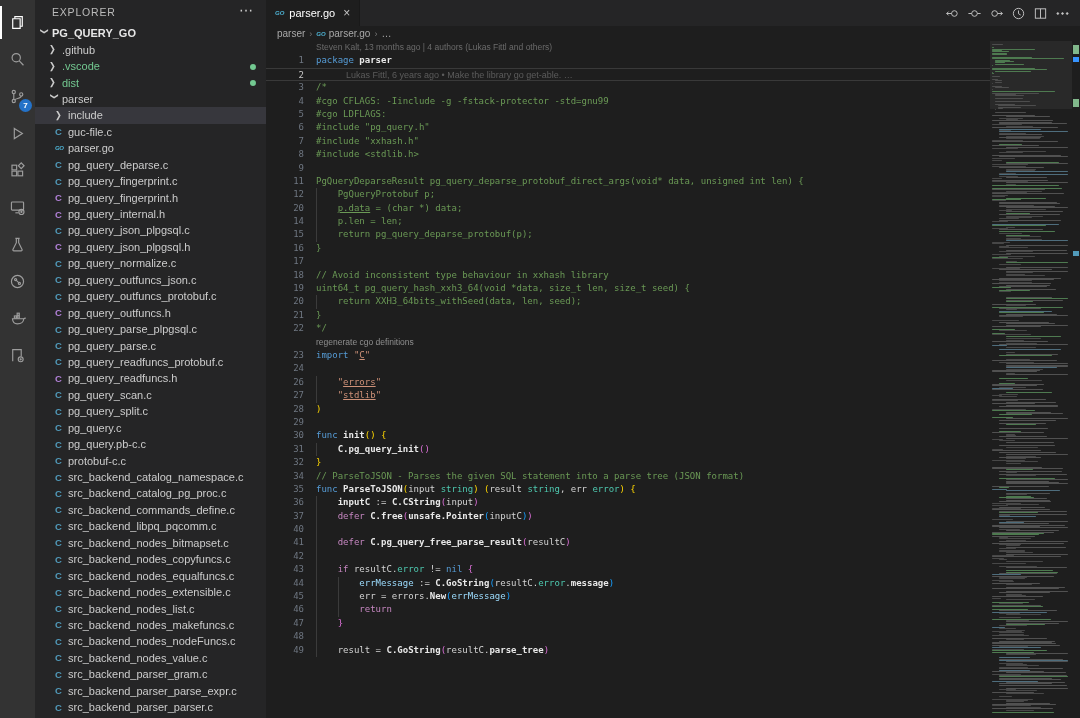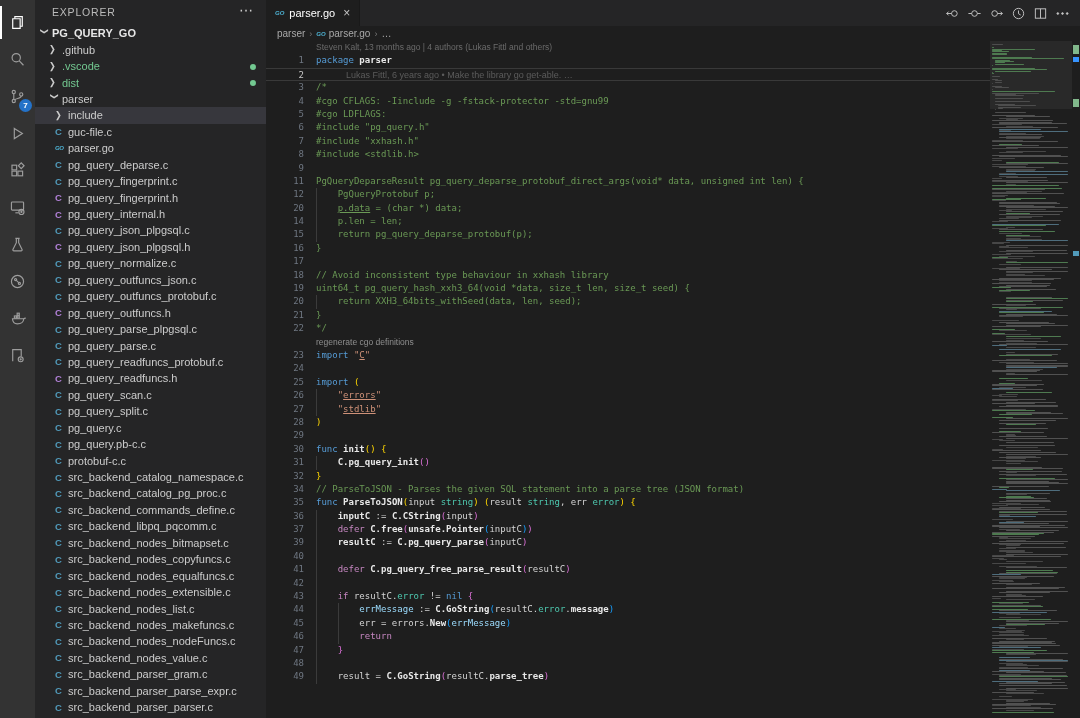--- a/index.html
+++ b/index.html
@@ -523,24 +523,20 @@
           <div class="lens-row lens">regenerate cgo definitions</div>
           <div class="crow">
             <span class="lnum">23</span>
             <span class="lcontent"><span class="tok-kw">import</span><span class="tok-pl"> </span><span class="tok-str">"</span><span class="tok-stru">C</span><span class="tok-str">"</span></span>
           </div>
           <div class="crow">
             <span class="lnum">24</span>
             <span class="lcontent"></span>
           </div>
           <div class="crow">
-            <span class="lnum">25</span>
-            <span class="lcontent"><span class="tok-kw">import</span><span class="tok-pl"> </span><span class="tok-b1">(</span></span>
-          </div>
-          <div class="crow">
             <span class="lnum">26</span>
             <span class="lcontent"><i class="guide" style="left: 6px;"></i><span class="tok-pl">    </span><span class="tok-str">"</span><span class="tok-stru">errors</span><span class="tok-str">"</span></span>
           </div>
           <div class="crow">
             <span class="lnum">27</span>
             <span class="lcontent"><i class="guide" style="left: 6px;"></i><span class="tok-pl">    </span><span class="tok-str">"</span><span class="tok-stru">stdlib</span><span class="tok-str">"</span></span>
           </div>
           <div class="crow">
             <span class="lnum">28</span>
             <span class="lcontent"><span class="tok-b1">)</span></span>
@@ -569,24 +565,20 @@
             <span class="lnum">35</span>
             <span class="lcontent"><span class="tok-kw">func</span><span class="tok-pl"> </span><span class="tok-wb">ParseToJSON</span><span class="tok-b1">(</span><span class="tok-pl">input </span><span class="tok-ty">string</span><span class="tok-b1">)</span><span class="tok-pl"> </span><span class="tok-b1">(</span><span class="tok-pl">result </span><span class="tok-ty">string</span><span class="tok-pl">, err </span><span class="tok-ty">error</span><span class="tok-b1">)</span><span class="tok-pl"> </span><span class="tok-b1">{</span></span>
           </div>
           <div class="crow">
             <span class="lnum">36</span>
             <span class="lcontent"><i class="guide" style="left: 6px;"></i><span class="tok-pl">    </span><span class="tok-wb">inputC</span><span class="tok-pl"> := </span><span class="tok-wb">C.CString</span><span class="tok-b2">(</span><span class="tok-pl">input</span><span class="tok-b2">)</span></span>
           </div>
           <div class="crow">
             <span class="lnum">37</span>
             <span class="lcontent"><i class="guide" style="left: 6px;"></i><span class="tok-pl">    </span><span class="tok-ctl">defer</span><span class="tok-pl"> </span><span class="tok-wb">C.free</span><span class="tok-b2">(</span><span class="tok-wb">unsafe.Pointer</span><span class="tok-b3">(</span><span class="tok-pl">inputC</span><span class="tok-b3">)</span><span class="tok-b2">)</span></span>
-          </div>
-          <div class="crow">
-            <span class="lnum">39</span>
-            <span class="lcontent"><i class="guide" style="left: 6px;"></i><span class="tok-pl">    </span><span class="tok-wb">resultC</span><span class="tok-pl"> := </span><span class="tok-wb">C.pg_query_parse</span><span class="tok-b2">(</span><span class="tok-pl">inputC</span><span class="tok-b2">)</span></span>
           </div>
           <div class="crow">
             <span class="lnum">40</span>
             <span class="lcontent"><i class="guide" style="left: 6px;"></i></span>
           </div>
           <div class="crow">
             <span class="lnum">41</span>
             <span class="lcontent"><i class="guide" style="left: 6px;"></i><span class="tok-pl">    </span><span class="tok-ctl">defer</span><span class="tok-pl"> </span><span class="tok-wb">C.pg_query_free_parse_result</span><span class="tok-b2">(</span><span class="tok-pl">resultC</span><span class="tok-b2">)</span></span>
           </div>
           <div class="crow">

